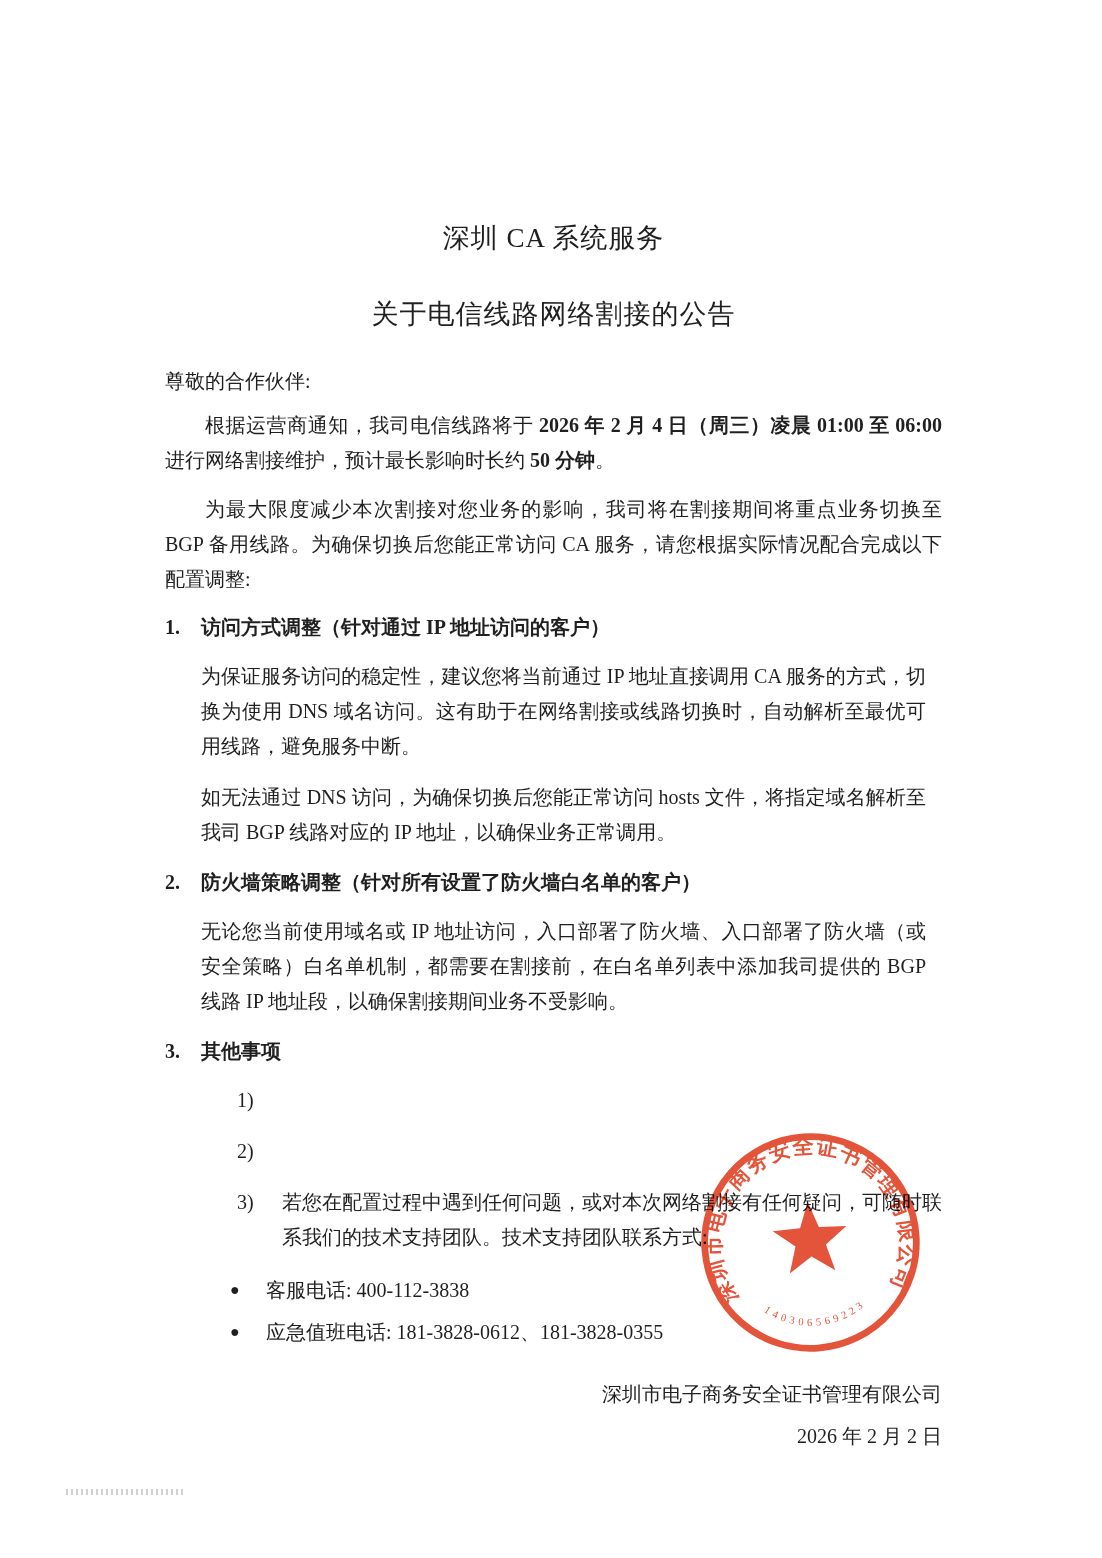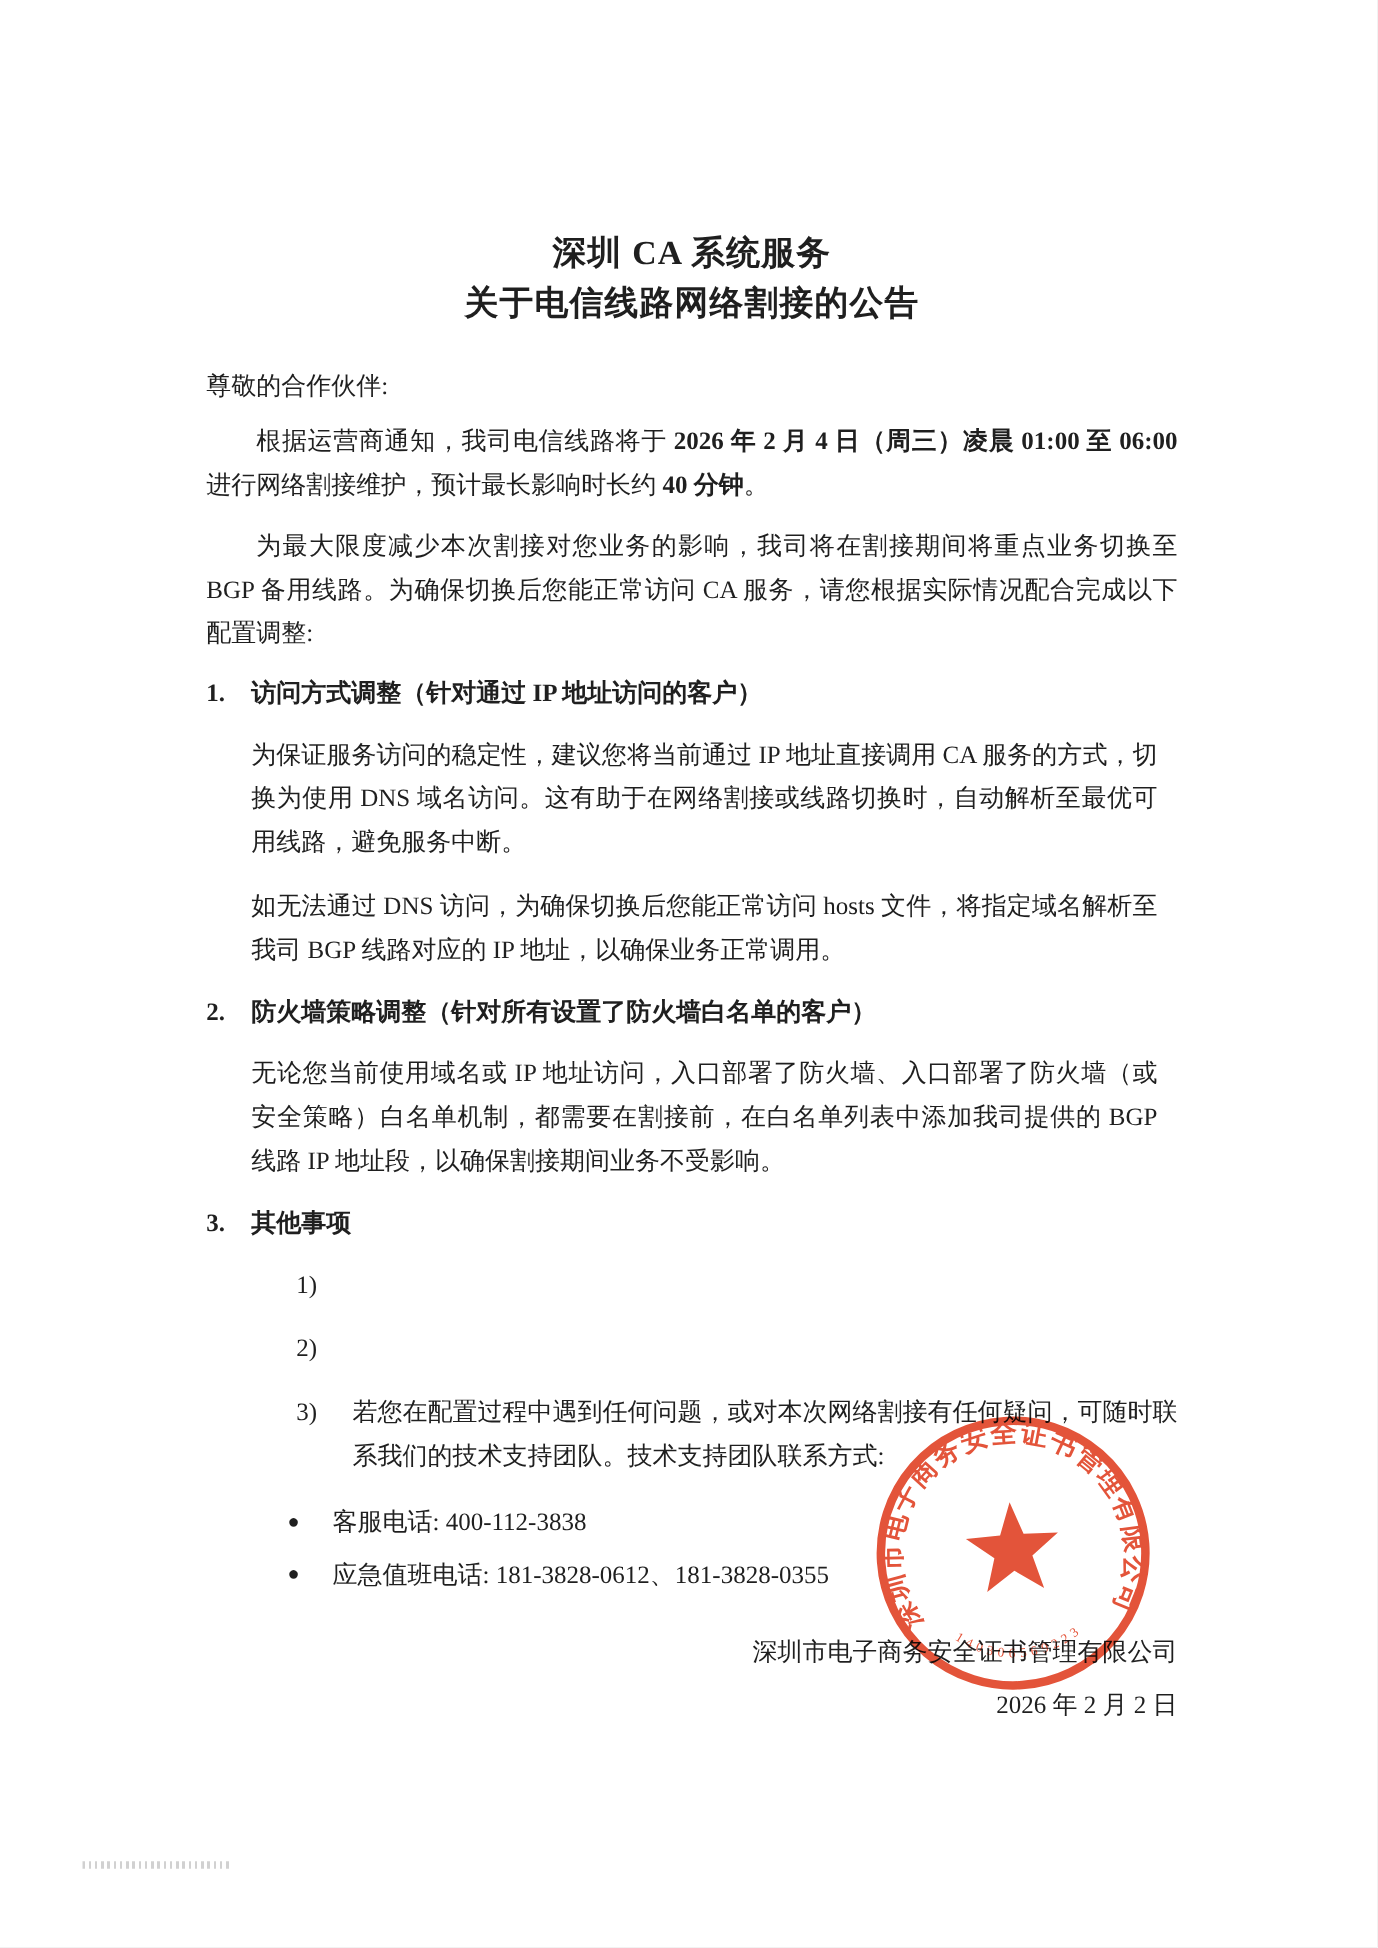--- a/index.html
+++ b/index.html
@@ -8,21 +8,21 @@
     width:1102px;height:1558px;
     background:#ffffff;
     margin:0 auto;
     font-family:"Liberation Serif","DejaVu Serif",serif;
     color:#1f1f1f;
     overflow:hidden;
     box-sizing:border-box;
     padding:182px 160px 0 165px;
   }
   .titles{text-align:center;margin-bottom:24px;}
-  .title-line{font-size:27px;font-weight:bold;line-height:40px;letter-spacing:1px;}
+  .title-line{font-size:27px;font-weight:normal;line-height:40px;letter-spacing:1px;margin-top:36px;}
   .salutation{font-size:20px;line-height:30px;margin:32px 0 12px 0;}
   p.para{font-size:20px;line-height:35px;margin:0 0 14px 0;text-indent:2em;text-align:justify;}
   .section{margin-bottom:4px;}
   .sec-head{display:flex;font-size:20px;font-weight:bold;line-height:32px;margin:10px 0 16px 0;}
   .sec-num{width:36px;flex-shrink:0;}
   .sec-body{padding-left:36px;}
   .sec-para{font-size:20px;line-height:35px;margin:0 16px 16px 0;text-align:justify;}
   .sub-item{display:flex;font-size:20px;line-height:35px;margin:0 0 16px 0;padding-left:72px;}
   .sub-num{width:45px;flex-shrink:0;}
   .sub-text{text-align:justify;}
@@ -47,21 +47,21 @@
 
 <div class="page">
 
   <div class="titles">
     <div class="title-line">深圳 CA 系统服务</div>
     <div class="title-line">关于电信线路网络割接的公告</div>
   </div>
 
   <div class="salutation">尊敬的合作伙伴:</div>
 
-  <p class="para"><span>根据运营商通知，我司电信线路将于 </span><b>2026 年 2 月 4 日（周三）凌晨 01:00 至 06:00</b><span> 进行网络割接维护，预计最长影响时长约 </span><b>40 分钟</b><span>。</span></p>
+  <p class="para"><span>根据运营商通知，我司电信线路将于 </span><b>2026 年 2 月 4 日（周三）凌晨 01:00 至 06:00</b><span> 进行网络割接维护，预计最长影响时长约 </span><b>50 分钟</b><span>。</span></p>
 
   <p class="para">为最大限度减少本次割接对您业务的影响，我司将在割接期间将重点业务切换至 BGP 备用线路。为确保切换后您能正常访问 CA 服务，请您根据实际情况配合完成以下配置调整:</p>
 
   <div class="section">
     <div class="sec-head">
       <span class="sec-num">1.</span>
       <span class="sec-title">访问方式调整（针对通过 IP 地址访问的客户）</span>
     </div>
     <div class="sec-body">
       <p class="sec-para">为保证服务访问的稳定性，建议您将当前通过 IP 地址直接调用 CA 服务的方式，切换为使用 DNS 域名访问。这有助于在网络割接或线路切换时，自动解析至最优可用线路，避免服务中断。</p>

